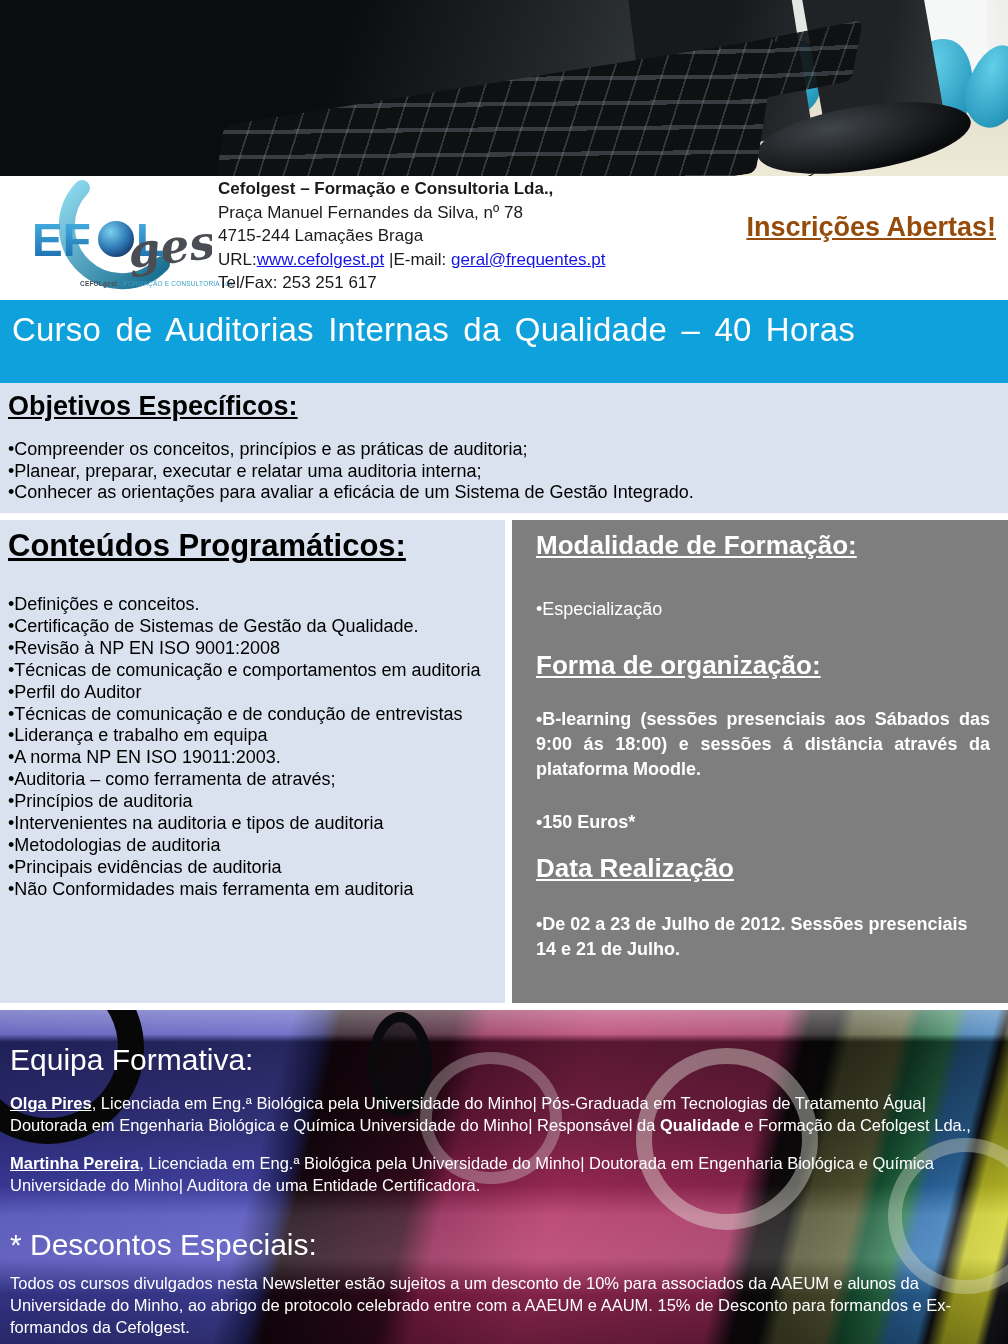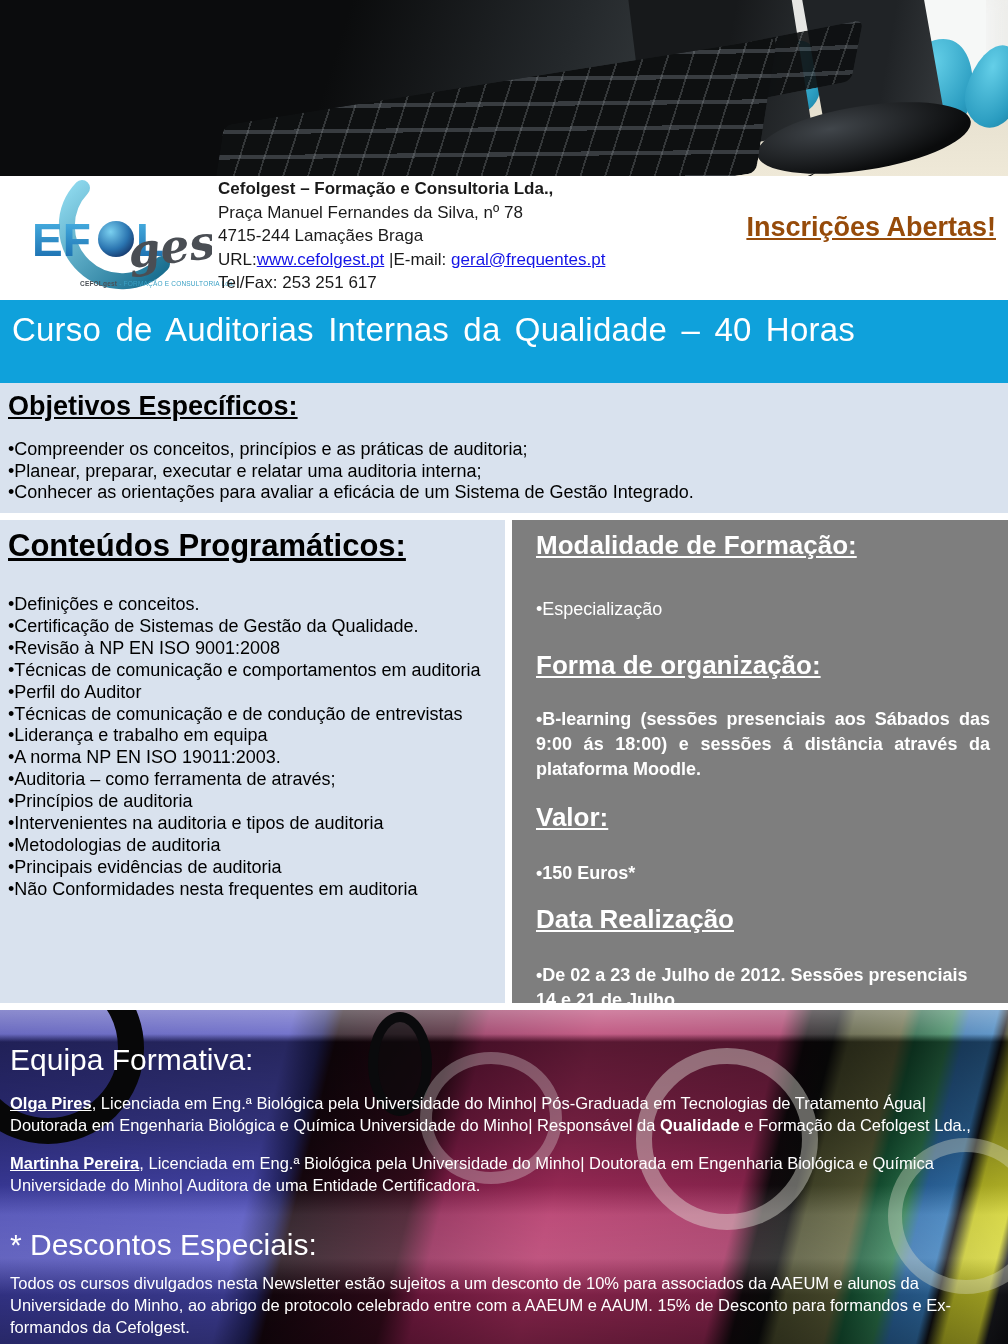--- a/index.html
+++ b/index.html
@@ -203,30 +203,29 @@
           <li>•Técnicas de comunicação e comportamentos em auditoria</li>
           <li>•Perfil do Auditor</li>
           <li>•Técnicas de comunicação e de condução de entrevistas</li>
           <li>•Liderança e trabalho em equipa</li>
           <li>•A norma NP EN ISO 19011:2003.</li>
           <li>•Auditoria – como ferramenta de através;</li>
           <li>•Princípios de auditoria</li>
           <li>•Intervenientes na auditoria e tipos de auditoria</li>
           <li>•Metodologias de auditoria</li>
           <li>•Principais evidências de auditoria</li>
-          <li>•Não Conformidades nesta frequentes em auditoria</li>
+          <li>•Não Conformidades mais ferramenta em auditoria</li>
         </ul>
     </div>
     <div class="col-sep"></div>
     <div class="col-right">
       <h2 class="rp-h" id="modalidade-h">Modalidade de Formação:</h2>
       <p class="rp-item" id="especializacao">•Especialização</p>
       <h2 class="rp-h" id="forma-h">Forma de organização:</h2>
       <p class="rp-item" id="blearning"><span class="bold">•B-learning</span><span> (sessões presenciais aos Sábados das 9:00 ás 18:00) e sessões á distância através da plataforma Moodle.</span></p>
-      <h2 class="rp-h" id="valor-h">Valor:</h2>
       <p class="rp-item" id="euros">•150 Euros*</p>
       <h2 class="rp-h" id="data-h">Data Realização</h2>
       <p class="rp-item" id="datatext">•De 02 a 23 de Julho de 2012. Sessões presenciais 14 e 21 de Julho.</p>
     </div>
   </div>
 
   <div class="gap"></div>
 
   <div class="photo-bottom">
     <div class="ring ring-corner"></div>

